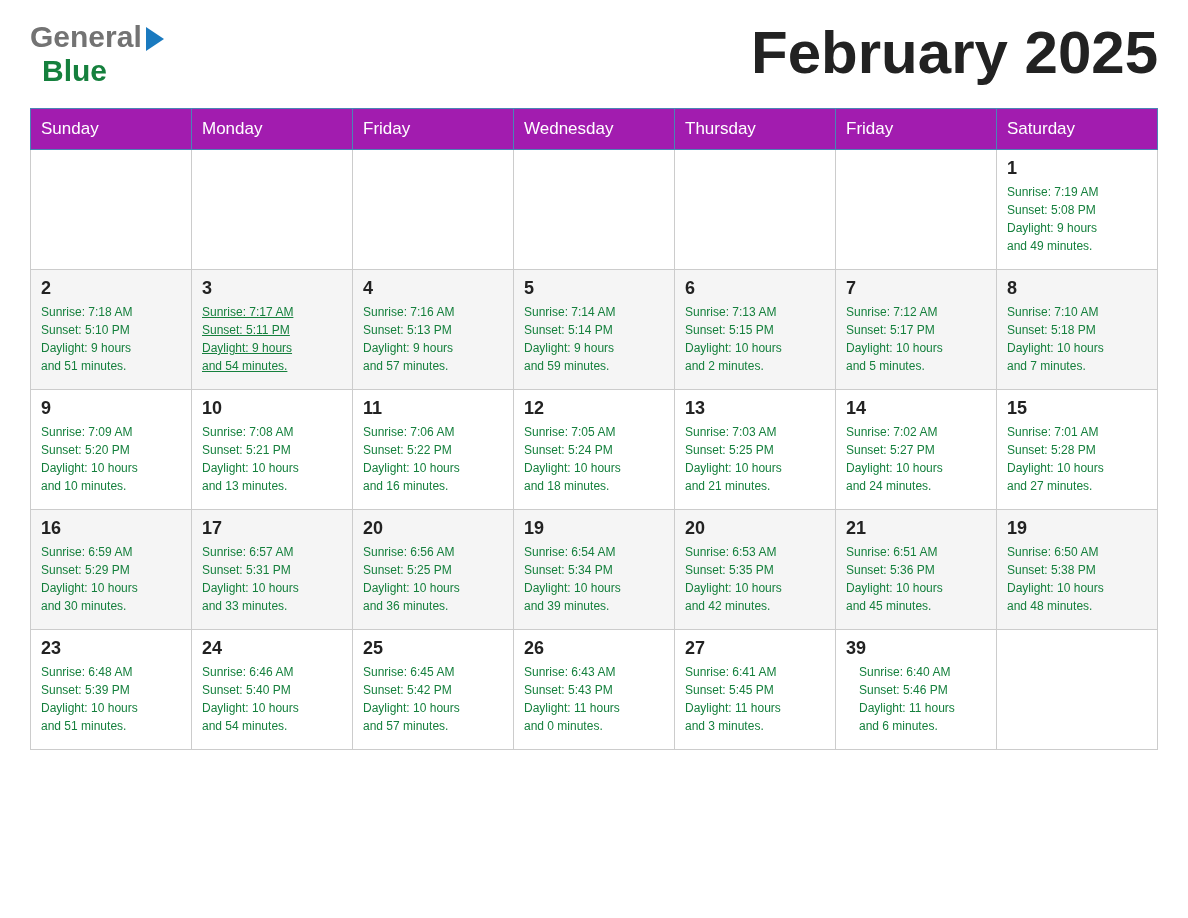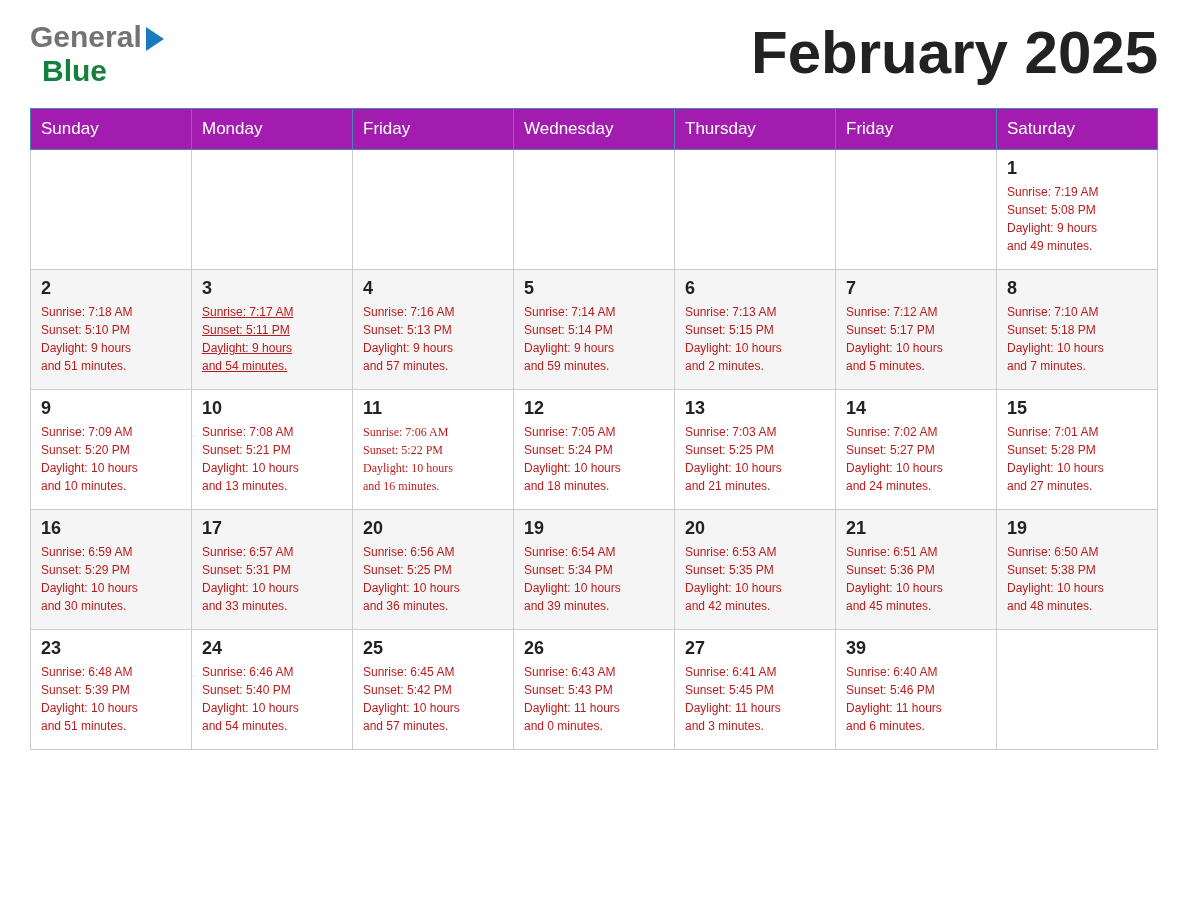--- a/index.html
+++ b/index.html
@@ -53,21 +53,21 @@
     }
     .day-number {
       font-size: 18px;
       font-weight: bold;
       color: #222;
       margin-bottom: 4px;
       display: block;
     }
     .day-info {
       font-size: 12px;
-      color: #b91c1c;
+      color: #15803d;
       line-height: 1.5;
     }
     .empty-cell {
       background: #f9f9f9;
     }
     
     .row-even td {
       background-color: #f5f5f5;
     }
     .row-odd td {
@@ -212,21 +212,21 @@
         </td>
         <td>
           <span class="day-number">10</span>
           <div class="day-info" style="white-space: pre-line;">Sunrise: 7:08 AM
 Sunset: 5:21 PM
 Daylight: 10 hours
 and 13 minutes.</div>
         </td>
         <td>
           <span class="day-number">11</span>
-          <div class="day-info" style="white-space: pre-line; font-family: Liberation Serif, serif;">Sunrise: 7:06 AM
+          <div class="day-info" style="white-space: pre-line;">Sunrise: 7:06 AM
 Sunset: 5:22 PM
 Daylight: 10 hours
 and 16 minutes.</div>
         </td>
         <td>
           <span class="day-number">12</span>
           <div class="day-info" style="white-space: pre-line;">Sunrise: 7:05 AM
 Sunset: 5:24 PM
 Daylight: 10 hours
 and 18 minutes.</div>
@@ -335,21 +335,21 @@
         </td>
         <td>
           <span class="day-number">27</span>
           <div class="day-info" style="white-space: pre-line;">Sunrise: 6:41 AM
 Sunset: 5:45 PM
 Daylight: 11 hours
 and 3 minutes.</div>
         </td>
         <td>
           <span class="day-number">39</span>
-          <div class="day-info" style="white-space: pre-line;">Sunrise: 6:40 AM
+          <div class="day-info" style="white-space: pre-line; margin-left: 13px;">Sunrise: 6:40 AM
 Sunset: 5:46 PM
 Daylight: 11 hours
 and 6 minutes.</div>
         </td>
         <td class="empty-cell"></td>
       </tr>
     </tbody>
 </table>
 
 </body></html>

